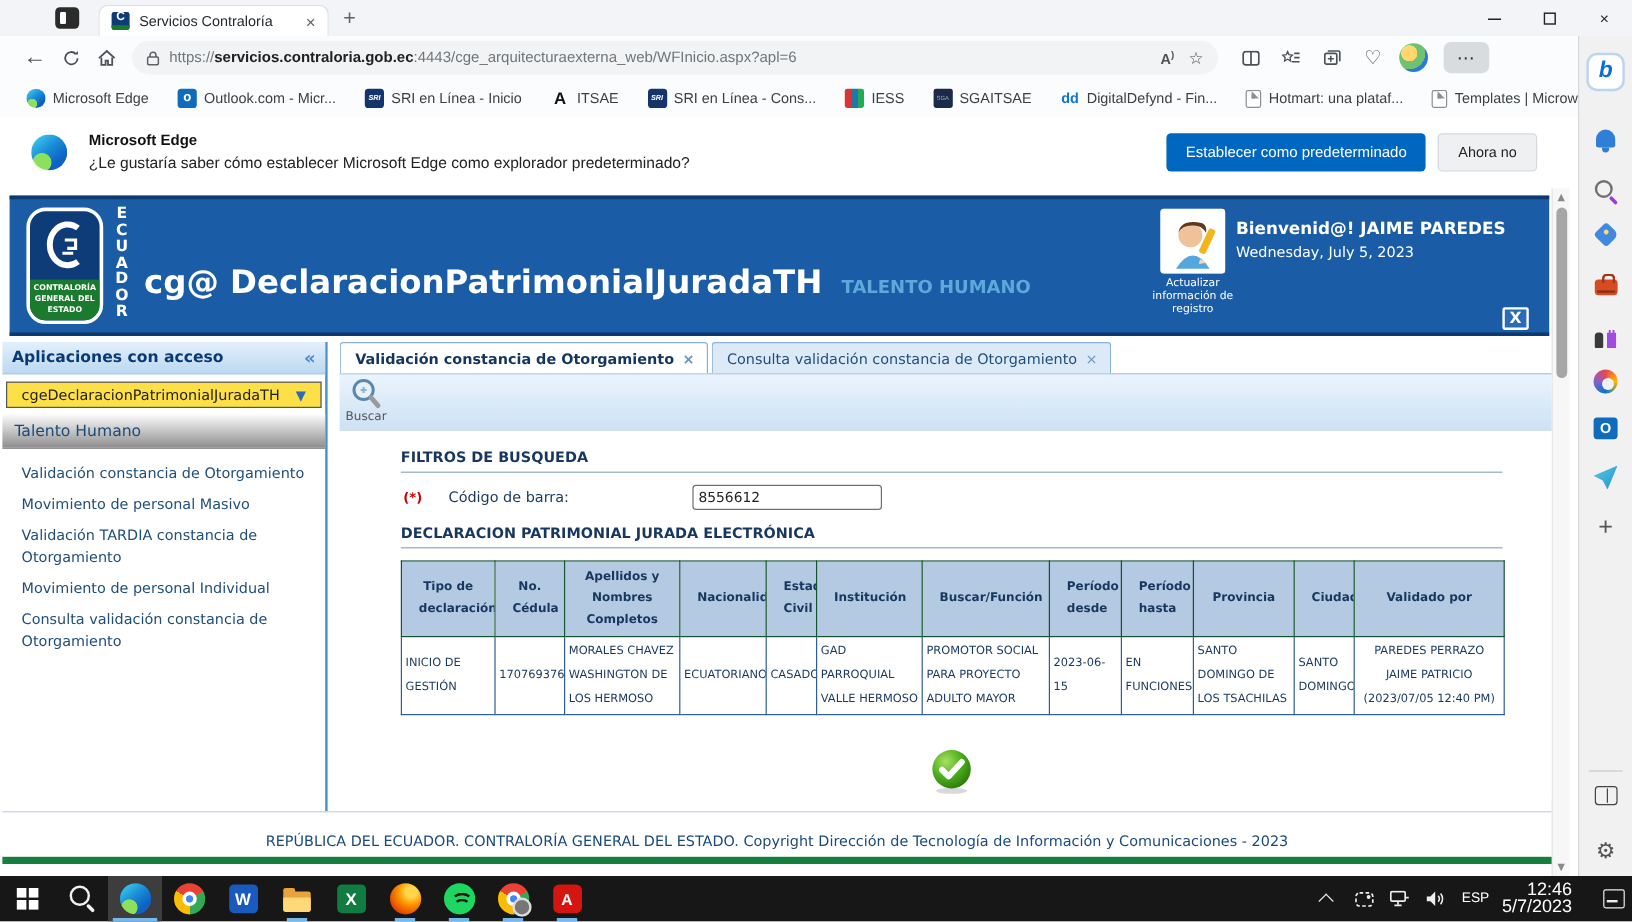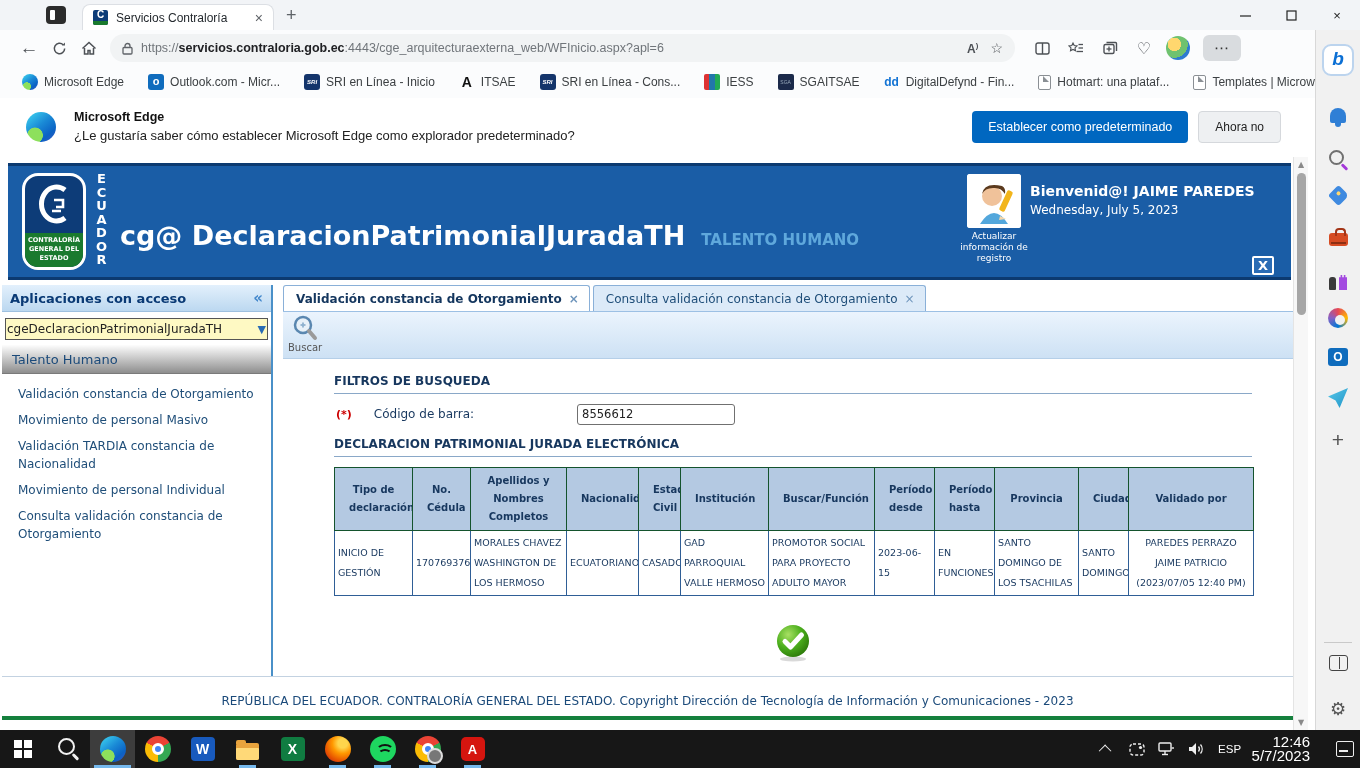--- a/index.html
+++ b/index.html
@@ -92,21 +92,21 @@
   .vscroll{position:absolute;left:1293px;top:2px;width:15px;height:573px;background:#f7f7f7;border-left:1px solid #e4e4e4;box-sizing:border-box;}
   .varrow{position:absolute;left:0;width:14px;text-align:center;color:#8a8a8a;font-size:8px;}
   .vthumb{position:absolute;left:2.5px;top:16px;width:9px;height:142px;background:#a6a6a6;border-radius:5px;}
 
   
   .sidenav{position:absolute;left:2px;top:130px;width:271px;height:391px;border-right:2px solid #4a90c8;box-sizing:border-box;background:#fff;}
   .nav-head{height:26px;background:linear-gradient(#e3f0fc,#bcd8f0);border-bottom:1px solid #9ec0e0;
             display:flex;align-items:center;padding:0 8px;}
   .nav-head .t{font-size:13px;font-weight:bold;color:#0a3a75;flex:1;}
   .nav-head .col{color:#4488cc;font-size:15px;font-weight:bold;}
-  .nav-select{margin:6px 3px 2px 3px;height:22px;background:#fef9c3;border:1px solid #555;display:flex;align-items:center;padding:0 1px;box-sizing:border-box;}
+  .nav-select{margin:6px 3px 2px 3px;height:22px;background:#fde047;border:1px solid #555;display:flex;align-items:center;padding:0 12px;box-sizing:border-box;}
   .nav-select .v{font-size:12px;color:#222;flex:1;white-space:nowrap;overflow:hidden;}
   .nav-select .ar{color:#2a6cb5;font-size:11px;}
   .nav-section{height:28px;margin-top:5px;background:linear-gradient(#fdfdfd,#8e8e8e);display:flex;align-items:center;
                padding-left:10px;font-size:13px;color:#1b4a7a;border-bottom:1px solid #7a7a7a;}
   .nav-items{padding-top:7px;}
   .nav-item{padding:4px 8px 4px 16px;font-size:12px;color:#1F4E79;line-height:1.5;}
 
   
   .maincol{position:absolute;left:283px;top:130px;width:1010px;}
   .tabsrow{display:flex;gap:3px;height:26px;align-items:flex-end;}
@@ -129,21 +129,21 @@
   table.results{border-collapse:collapse;table-layout:fixed;width:918px;margin-top:10px;}
   table.results th{background:#b4c9e2;color:#17375E;font-size:10px;font-weight:bold;text-align:center;vertical-align:middle;
                    border:1px solid #14532d;line-height:1.8;padding:4px 14px;overflow:hidden;}
   table.results th:nth-child(4){white-space:nowrap;}
   table.results td{border:1px solid #2F5E96;color:#17375E;font-size:9.5px;line-height:2.1;padding:2px 3px;vertical-align:middle;overflow:hidden;}
   td.c-center{text-align:center;font-size:9.3px;}
 
   .validar{width:918px;margin-top:26px;text-align:center;}
   .validar .lbl{display:block;font-size:12px;font-weight:bold;color:#0a3a75;margin-top:4px;}
 
-  .appfooter{position:absolute;left:2px;top:521px;width:1291px;height:44px;border-top:1px solid #c3d2e1;border-bottom:4px solid #15803d;
+  .appfooter{position:absolute;left:2px;top:521px;width:1291px;height:44px;border-top:1px solid #c3d2e1;border-bottom:6px solid #15803d;
              text-align:center;box-sizing:border-box;padding-top:17px;font-size:12px;color:#1b4a7a;}
 
   
   .estrip{left:1315px;top:30px;width:45px;height:700px;background:#f1f1f1;border-left:1px solid #d8d8d8;box-sizing:border-box;}
   .sicon{position:absolute;left:0;width:44px;display:flex;align-items:center;justify-content:center;}
   .si{width:24px;height:24px;position:relative;display:flex;align-items:center;justify-content:center;}
   .si-bing{width:32px;height:32px;background:#fff;border:2px solid #bcd4ee;border-radius:9px;color:#0b6fd4;
            font-weight:bold;font-style:italic;font-size:19px;box-sizing:border-box;}
   .si-bing::after{content:"b";margin-top:-3px;}
   .si-bell{width:16px;height:15px;background:#2f7fd6;border-radius:8px 8px 2px 2px;}
@@ -387,21 +387,21 @@
         <span class="col">«</span>
       </div>
       <div class="nav-select">
         <span class="v">cgeDeclaracionPatrimonialJuradaTH</span>
         <span class="ar">▼</span>
       </div>
       <div class="nav-section">Talento Humano</div>
       <div class="nav-items" id="navitems">
           <div class="nav-item">Validación constancia de Otorgamiento</div>
           <div class="nav-item">Movimiento de personal Masivo</div>
-          <div class="nav-item">Validación TARDIA constancia de Nacionalidad</div>
+          <div class="nav-item">Validación TARDIA constancia de Otorgamiento</div>
           <div class="nav-item">Movimiento de personal Individual</div>
           <div class="nav-item">Consulta validación constancia de Otorgamiento</div>
         </div>
     </div>
 
     <div class="maincol">
       <div class="tabsrow" id="apptabs">
           <div class="apptab active">
             <span>Validación constancia de Otorgamiento</span>
             <span class="close">×</span>

